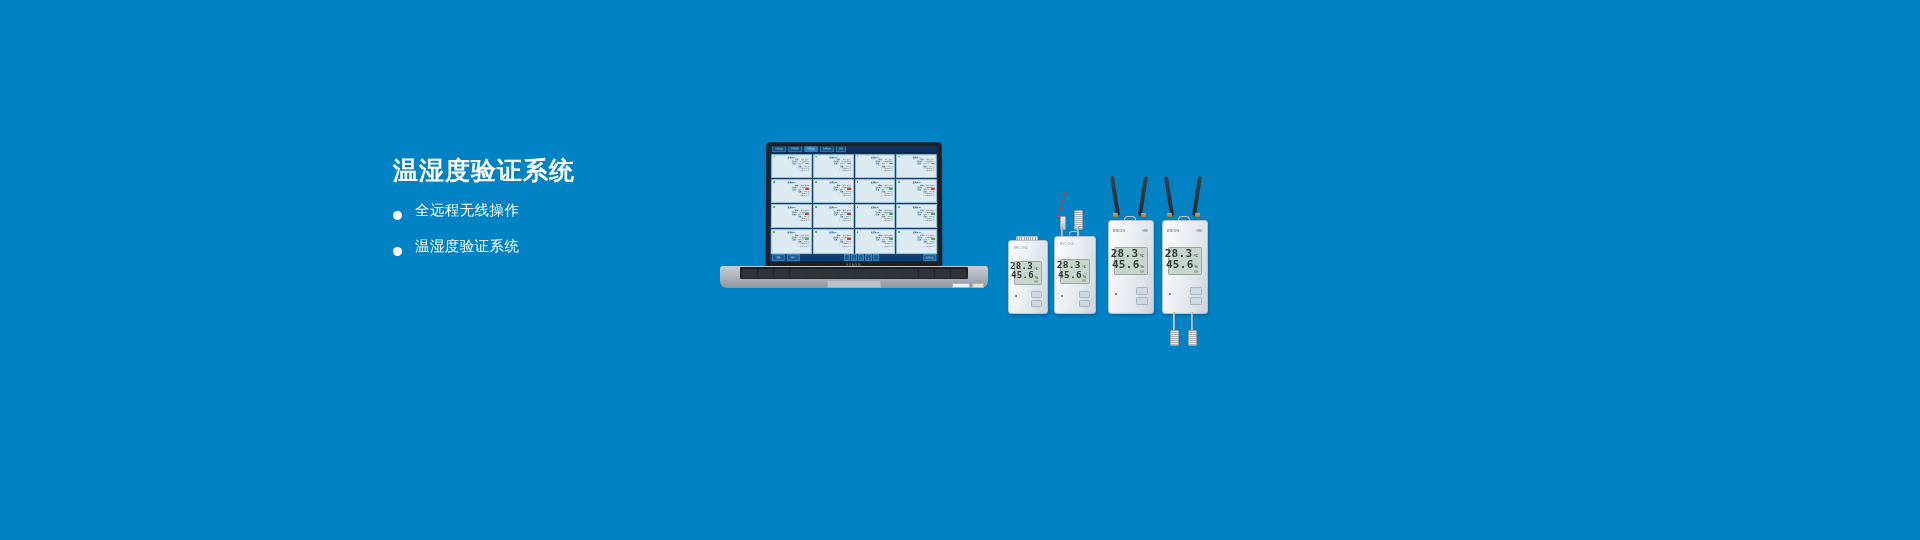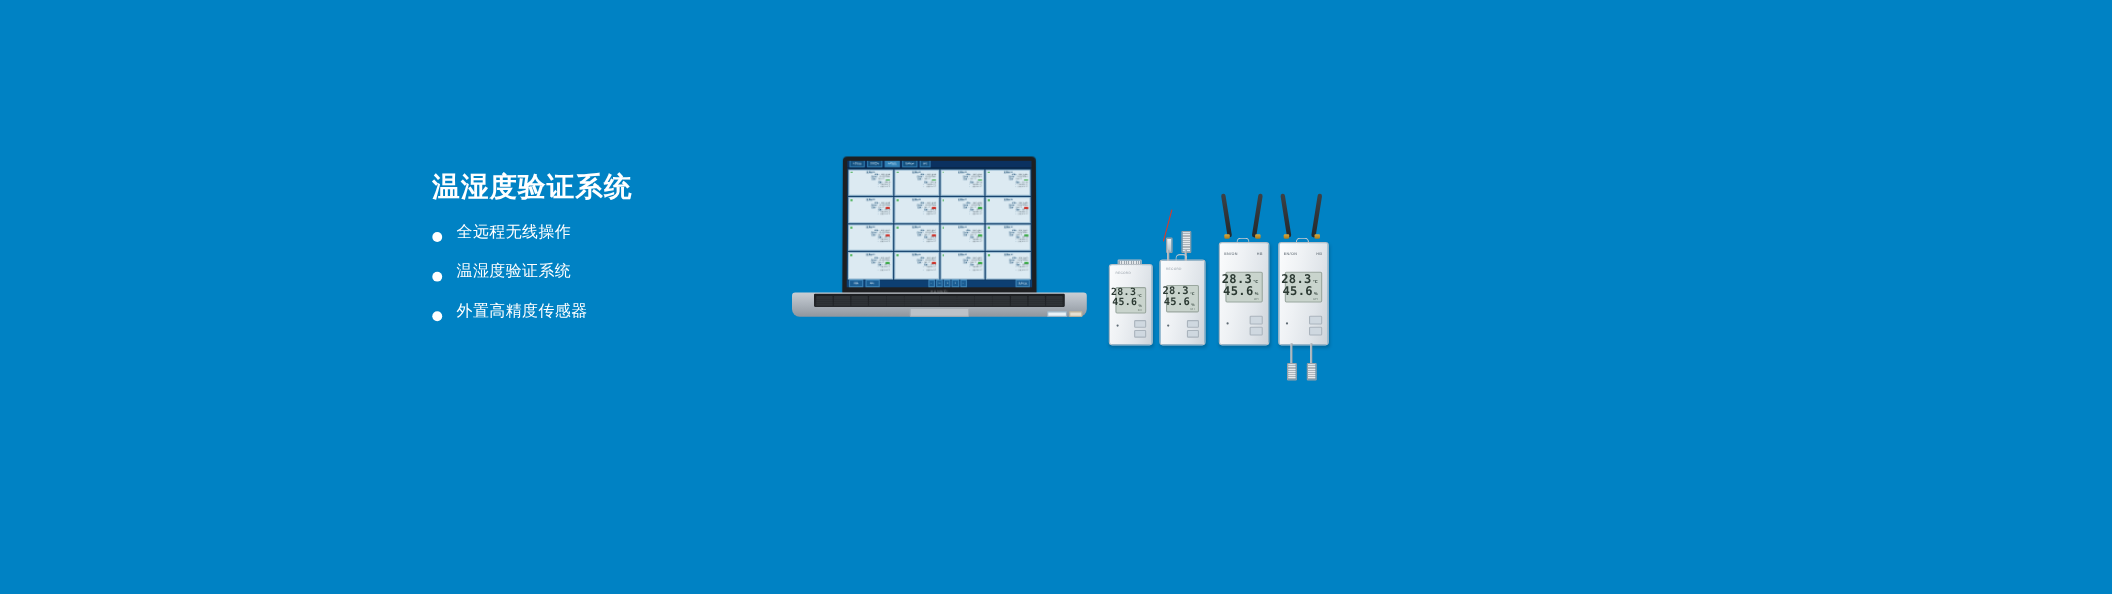--- a/index.html
+++ b/index.html
@@ -197,24 +197,20 @@
   <div class="copy">
     <h1 class="title">温湿度验证系统</h1>
     <ul class="features">
       <li class="feat">
         <span class="dot"></span>
         <span class="feat-label">全远程无线操作</span>
       </li>
       <li class="feat">
         <span class="dot"></span>
         <span class="feat-label">温湿度验证系统</span>
-      </li>
-      <li class="feat">
-        <span class="dot"></span>
-        <span class="feat-label">外置高精度传感器</span>
       </li>
     </ul>
   </div>
 
   <div class="laptop">
 
     <div class="lid">
       <div class="screen">
 
         <div class="app-topbar">

